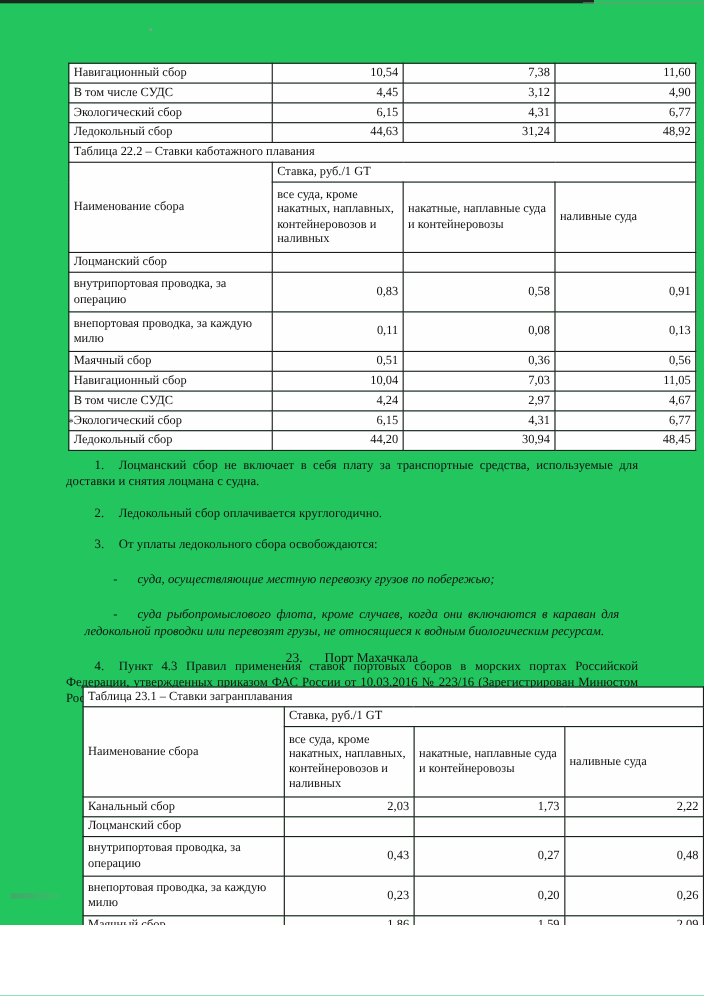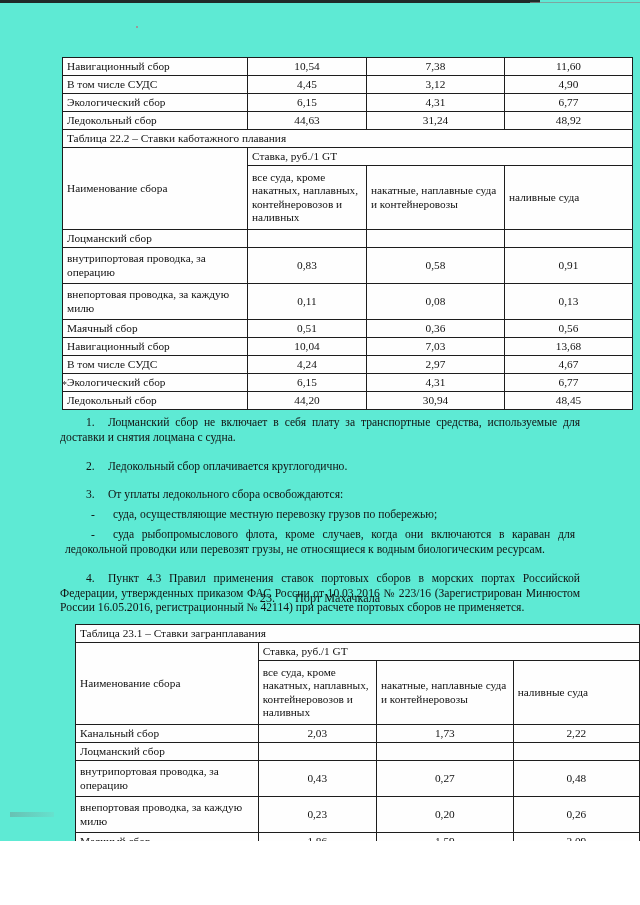--- a/index.html
+++ b/index.html
@@ -5,21 +5,21 @@
 <style>
   html, body {
     margin: 0;
     padding: 0;
     background: #ffffff;
   }
   .page {
     position: relative;
     width: 640px;
     height: 841px;
-    background: #5eead4;
+    background: #22c55e;
     font-family: "Liberation Serif", "DejaVu Serif", serif;
     color: #111111;
     overflow: hidden;
     box-sizing: border-box;
   }
   
   .scan-top-edge {
     position: absolute;
     top: 0; left: 0;
     width: 540px;
@@ -69,21 +69,21 @@
     border: 1px solid #1d1d1d;
     padding: 1px 4px;
     vertical-align: middle;
     background: #fefefe;
   }
   .c-name  { width: 185px; }
   .c-col1  { width: 119px; }
   .c-col2  { width: 138px; }
   .c-col3  { width: 128px; }
 
-  td.num      { text-align: center; }
+  td.num      { text-align: right; }
   td.label    { text-align: left; }
   td.ctr      { text-align: left; }
   td.title-row{ text-align: left; }
   td.span-rate{ text-align: left; }
 
   .row-1line td { height: 15px; }
   .row-2line td { height: 33px; }
 
   
   .body-text {
@@ -97,22 +97,23 @@
   .para {
     margin: 14px 0 0 0;
     text-indent: 26px;
   }
   .para .marker {
     display: inline-block;
     width: 22px;
     text-indent: 0;
   }
   .bullet {
-    margin: 5px;
+    margin: 17px;
     text-indent: 26px;
+    font-style: italic;
   }
   .bullet .marker {
     display: inline-block;
     width: 22px;
     text-indent: 0;
   }
   .section-heading {
     position: absolute;
     left: 0;
     width: 640px;
@@ -200,21 +201,21 @@
       <tr class="row-1line">
         <td class="label">Маячный сбор</td>
         <td class="num">0,51</td>
         <td class="num">0,36</td>
         <td class="num">0,56</td>
       </tr>
       <tr class="row-1line">
         <td class="label">Навигационный сбор</td>
         <td class="num">10,04</td>
         <td class="num">7,03</td>
-        <td class="num">13,68</td>
+        <td class="num">11,05</td>
       </tr>
       <tr class="row-1line">
         <td class="label">В том числе СУДС</td>
         <td class="num">4,24</td>
         <td class="num">2,97</td>
         <td class="num">4,67</td>
       </tr>
       <tr class="row-1line">
         <td class="label">Экологический сбор</td>
         <td class="num">6,15</td>

